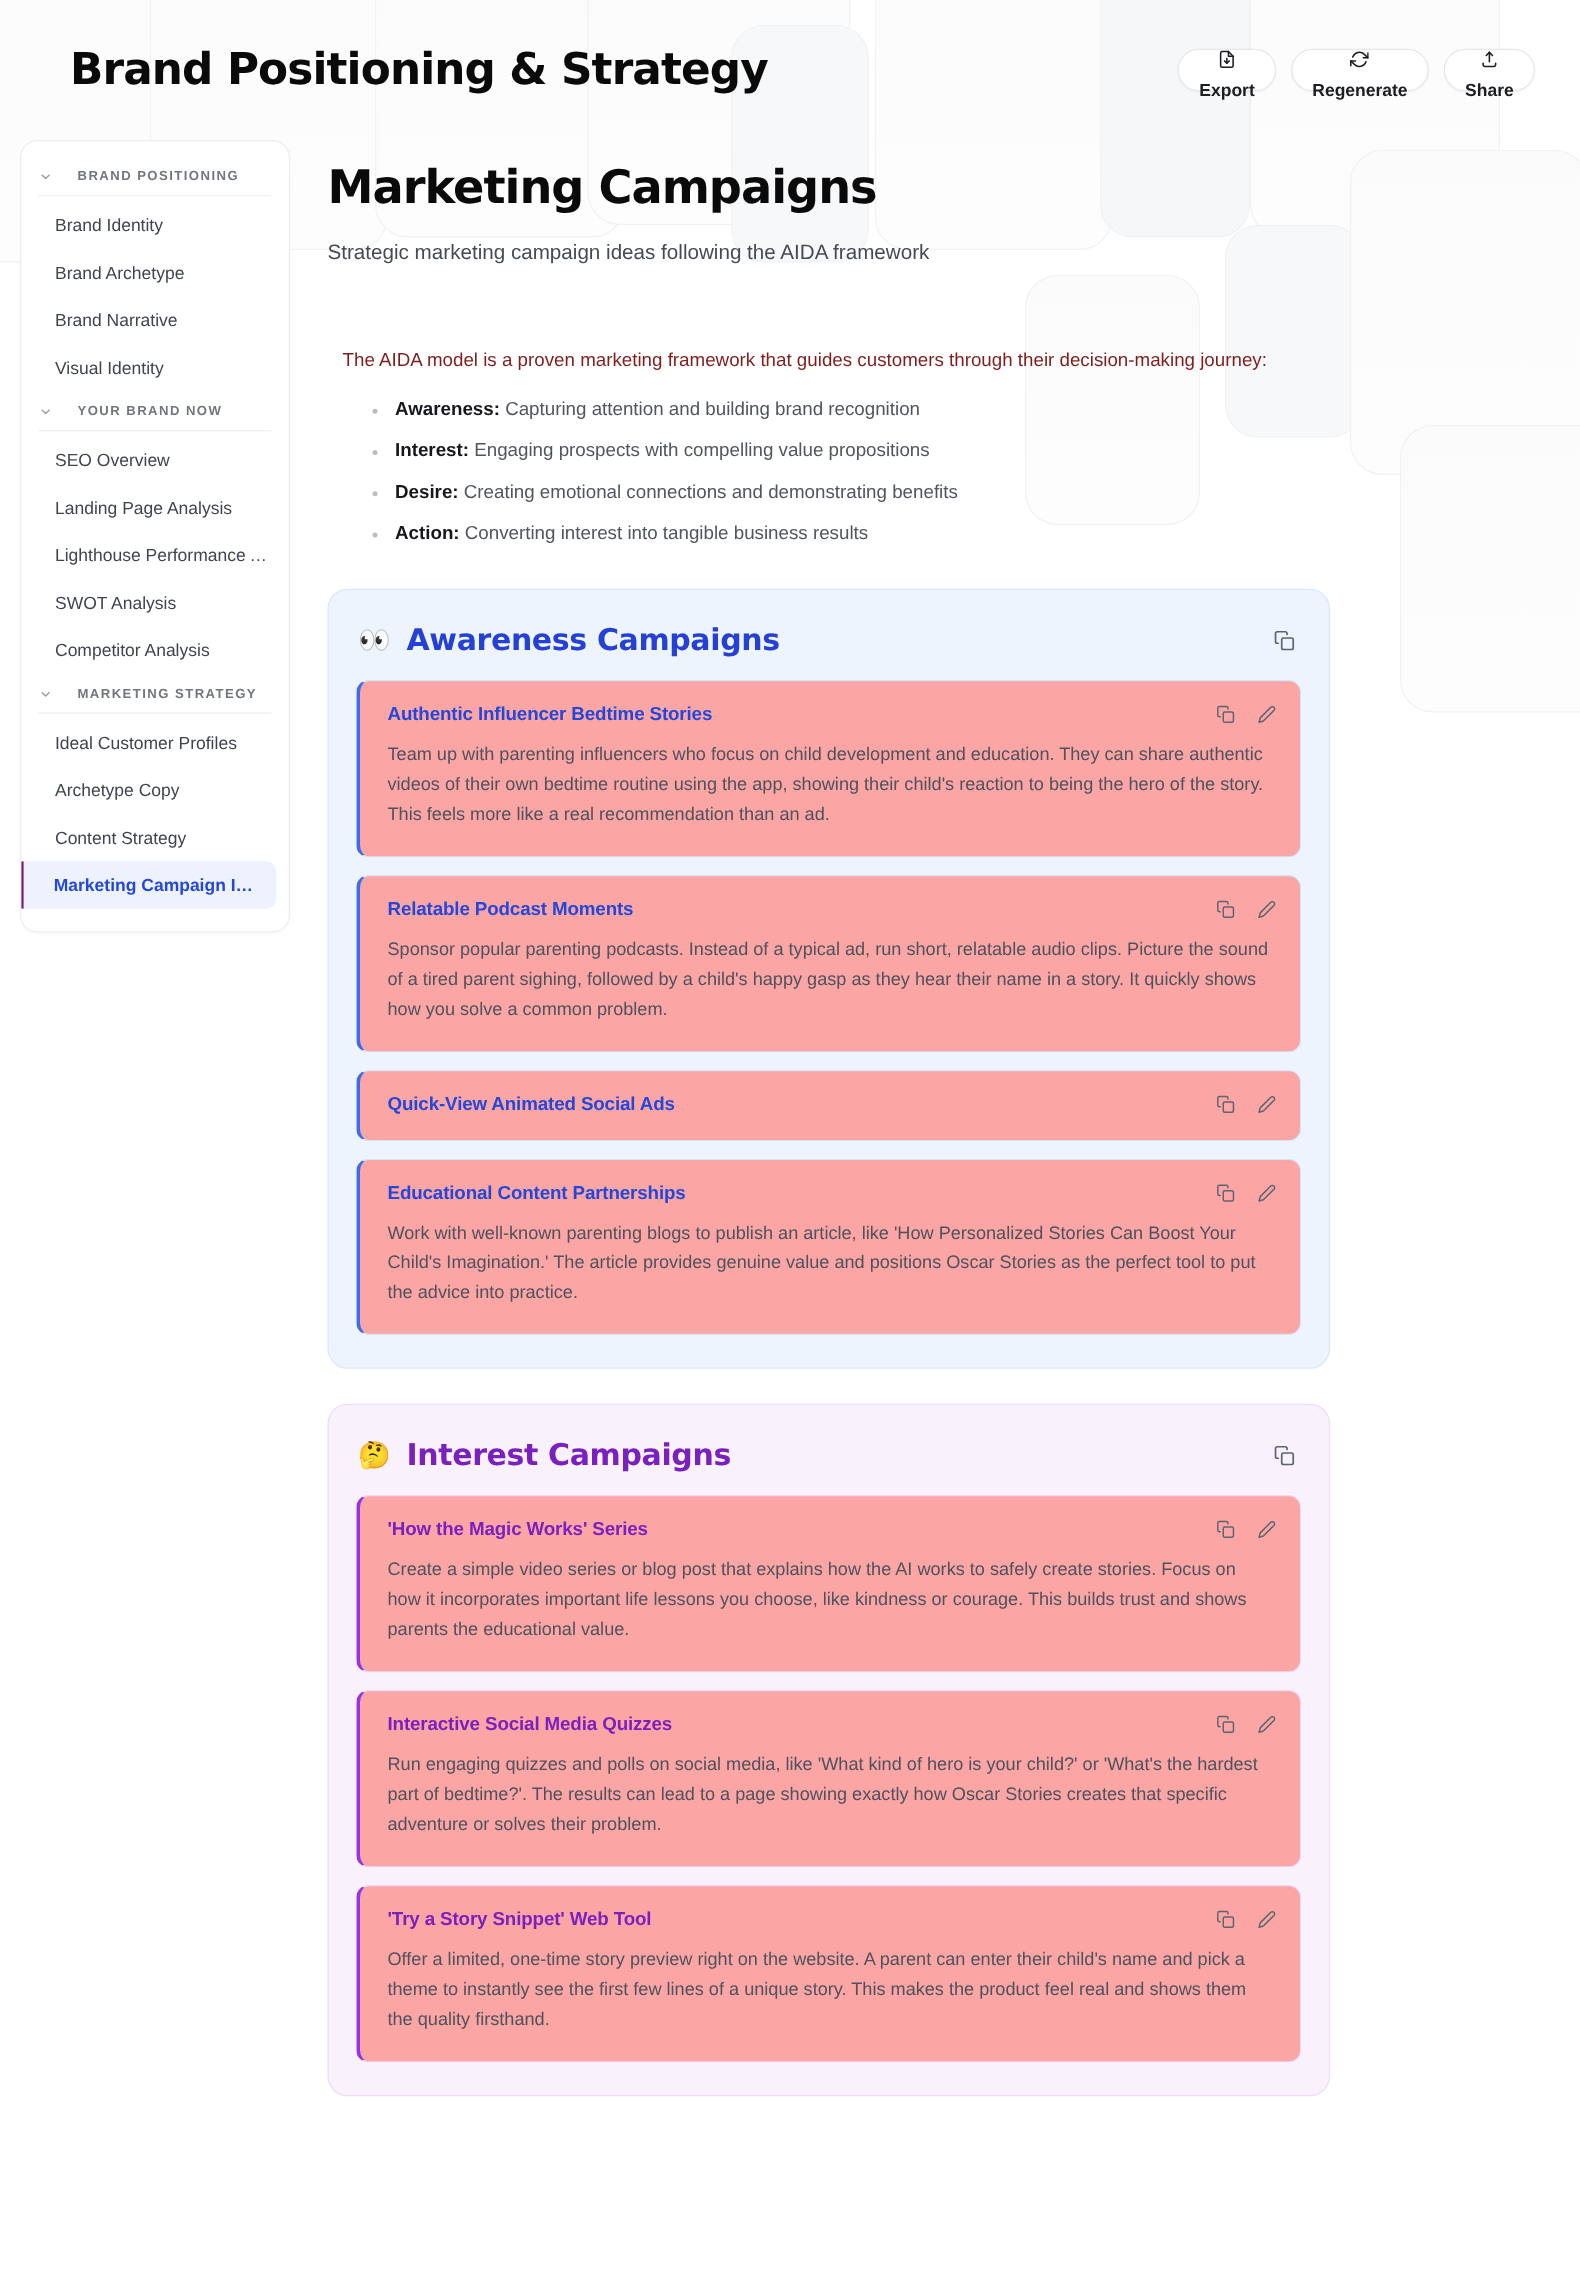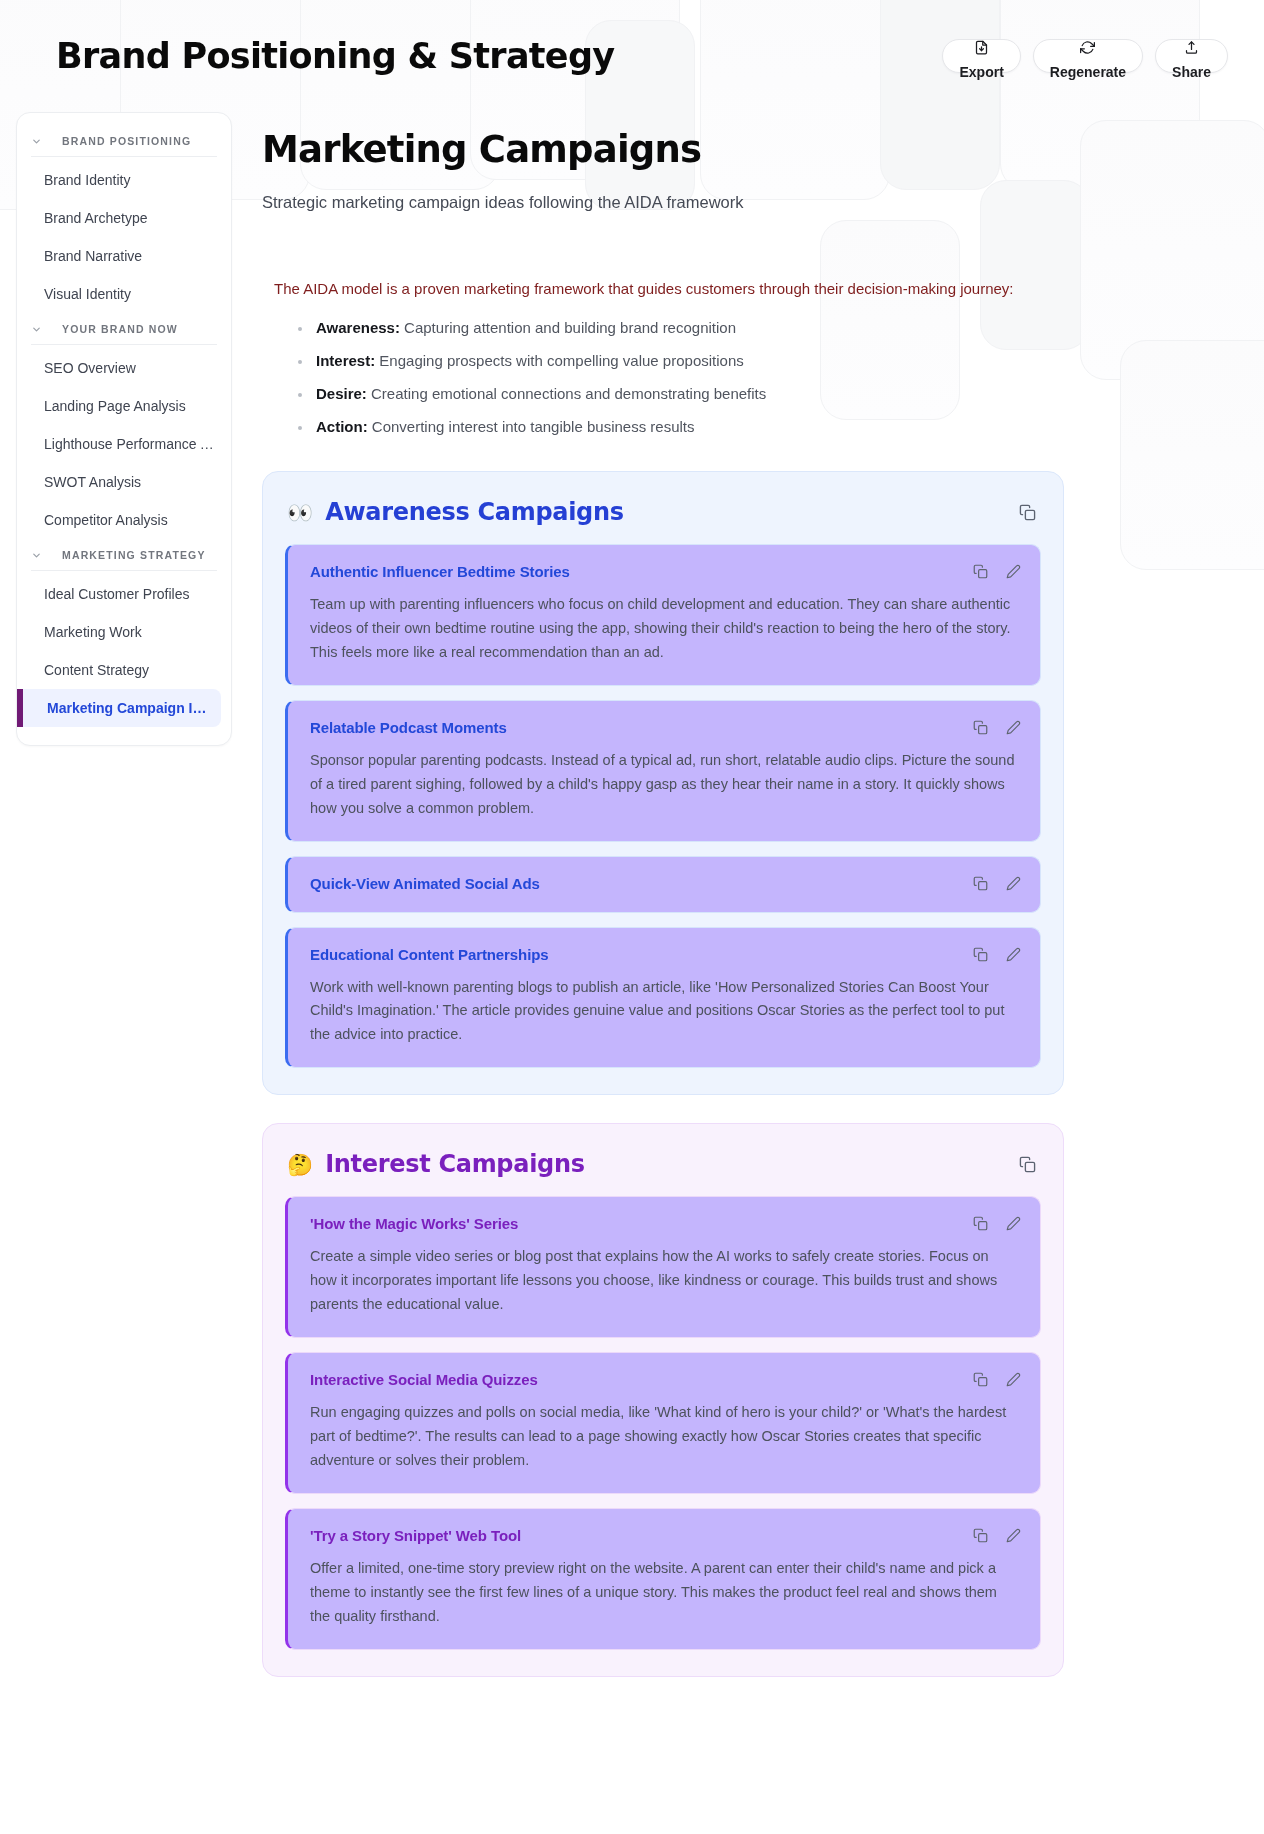--- a/index.html
+++ b/index.html
@@ -95,21 +95,21 @@
     cursor: pointer;
     border-left: 3px solid transparent;
     white-space: nowrap;
     overflow: hidden;
     text-overflow: ellipsis;
   }
   .nav-item.active {
     color: #2348d8;
     font-weight: 600;
     background: #eef2ff;
-    border-left: 6px solid #701a75;
+    border-left: 2px solid #701a75;
     border-radius: 0 8px 8px 0;
     margin-right: 10px;
   }
 
   
   .main { flex: 1; min-width: 0; padding: 0 200px 0 8px; }
 
   .page-title {
     font-size: 37px;
     font-weight: 700;
@@ -177,21 +177,21 @@
     margin-left: auto;
     cursor: pointer;
     display: flex;
     align-items: center;
     justify-content: center;
     color: #5b6270;
     width: 24px; height: 24px;
   }
 
   .card {
-    background: #c4b5fd;
+    background: #fca5a5;
     border-radius: 10px;
     padding: 18px 22px 20px;
     margin-bottom: 14px;
     position: relative;
   }
   .section.awareness .card { border: 1px solid #d6e4fb; border-left: 3px solid #3b6cf0; }
   .section.interest  .card { border: 1px solid #ecd9fa; border-left: 3px solid #9333ea; }
   .card:last-child { margin-bottom: 0; }
 
   .card-title {
@@ -320,21 +320,21 @@
       <div class="nav-group-head">
         <span class="chev">
           <svg width="11" height="11" viewBox="0 0 24 24" fill="none" stroke="currentColor" stroke-width="2.6" stroke-linecap="round" stroke-linejoin="round">
             <polyline points="6 9 12 15 18 9"></polyline>
           </svg>
         </span>
         <span>MARKETING STRATEGY</span>
       </div>
       <div class="nav-divider"></div>
       <div class="nav-item" title="Ideal Customer Profiles"><span>Ideal Customer Profiles</span></div>
-      <div class="nav-item" title="Marketing Copy"><span>Marketing Work</span></div>
+      <div class="nav-item" title="Marketing Copy"><span>Archetype Copy</span></div>
       <div class="nav-item" title="Content Strategy"><span>Content Strategy</span></div>
       <div class="nav-item active" title="Marketing Campaign Ideas"><span>Marketing Campaign Ideas</span></div>
     </nav>
 
   <main class="main">
     <h1 class="page-title">Marketing Campaigns</h1>
     <p class="page-subtitle">Strategic marketing campaign ideas following the AIDA framework</p>
     <p class="intro-text">The AIDA model is a proven marketing framework that guides customers through their decision-making journey:</p>
     <ul class="aida-list" id="aida-list">
         <li><b>Awareness:</b><span> Capturing attention and building brand recognition</span></li>

